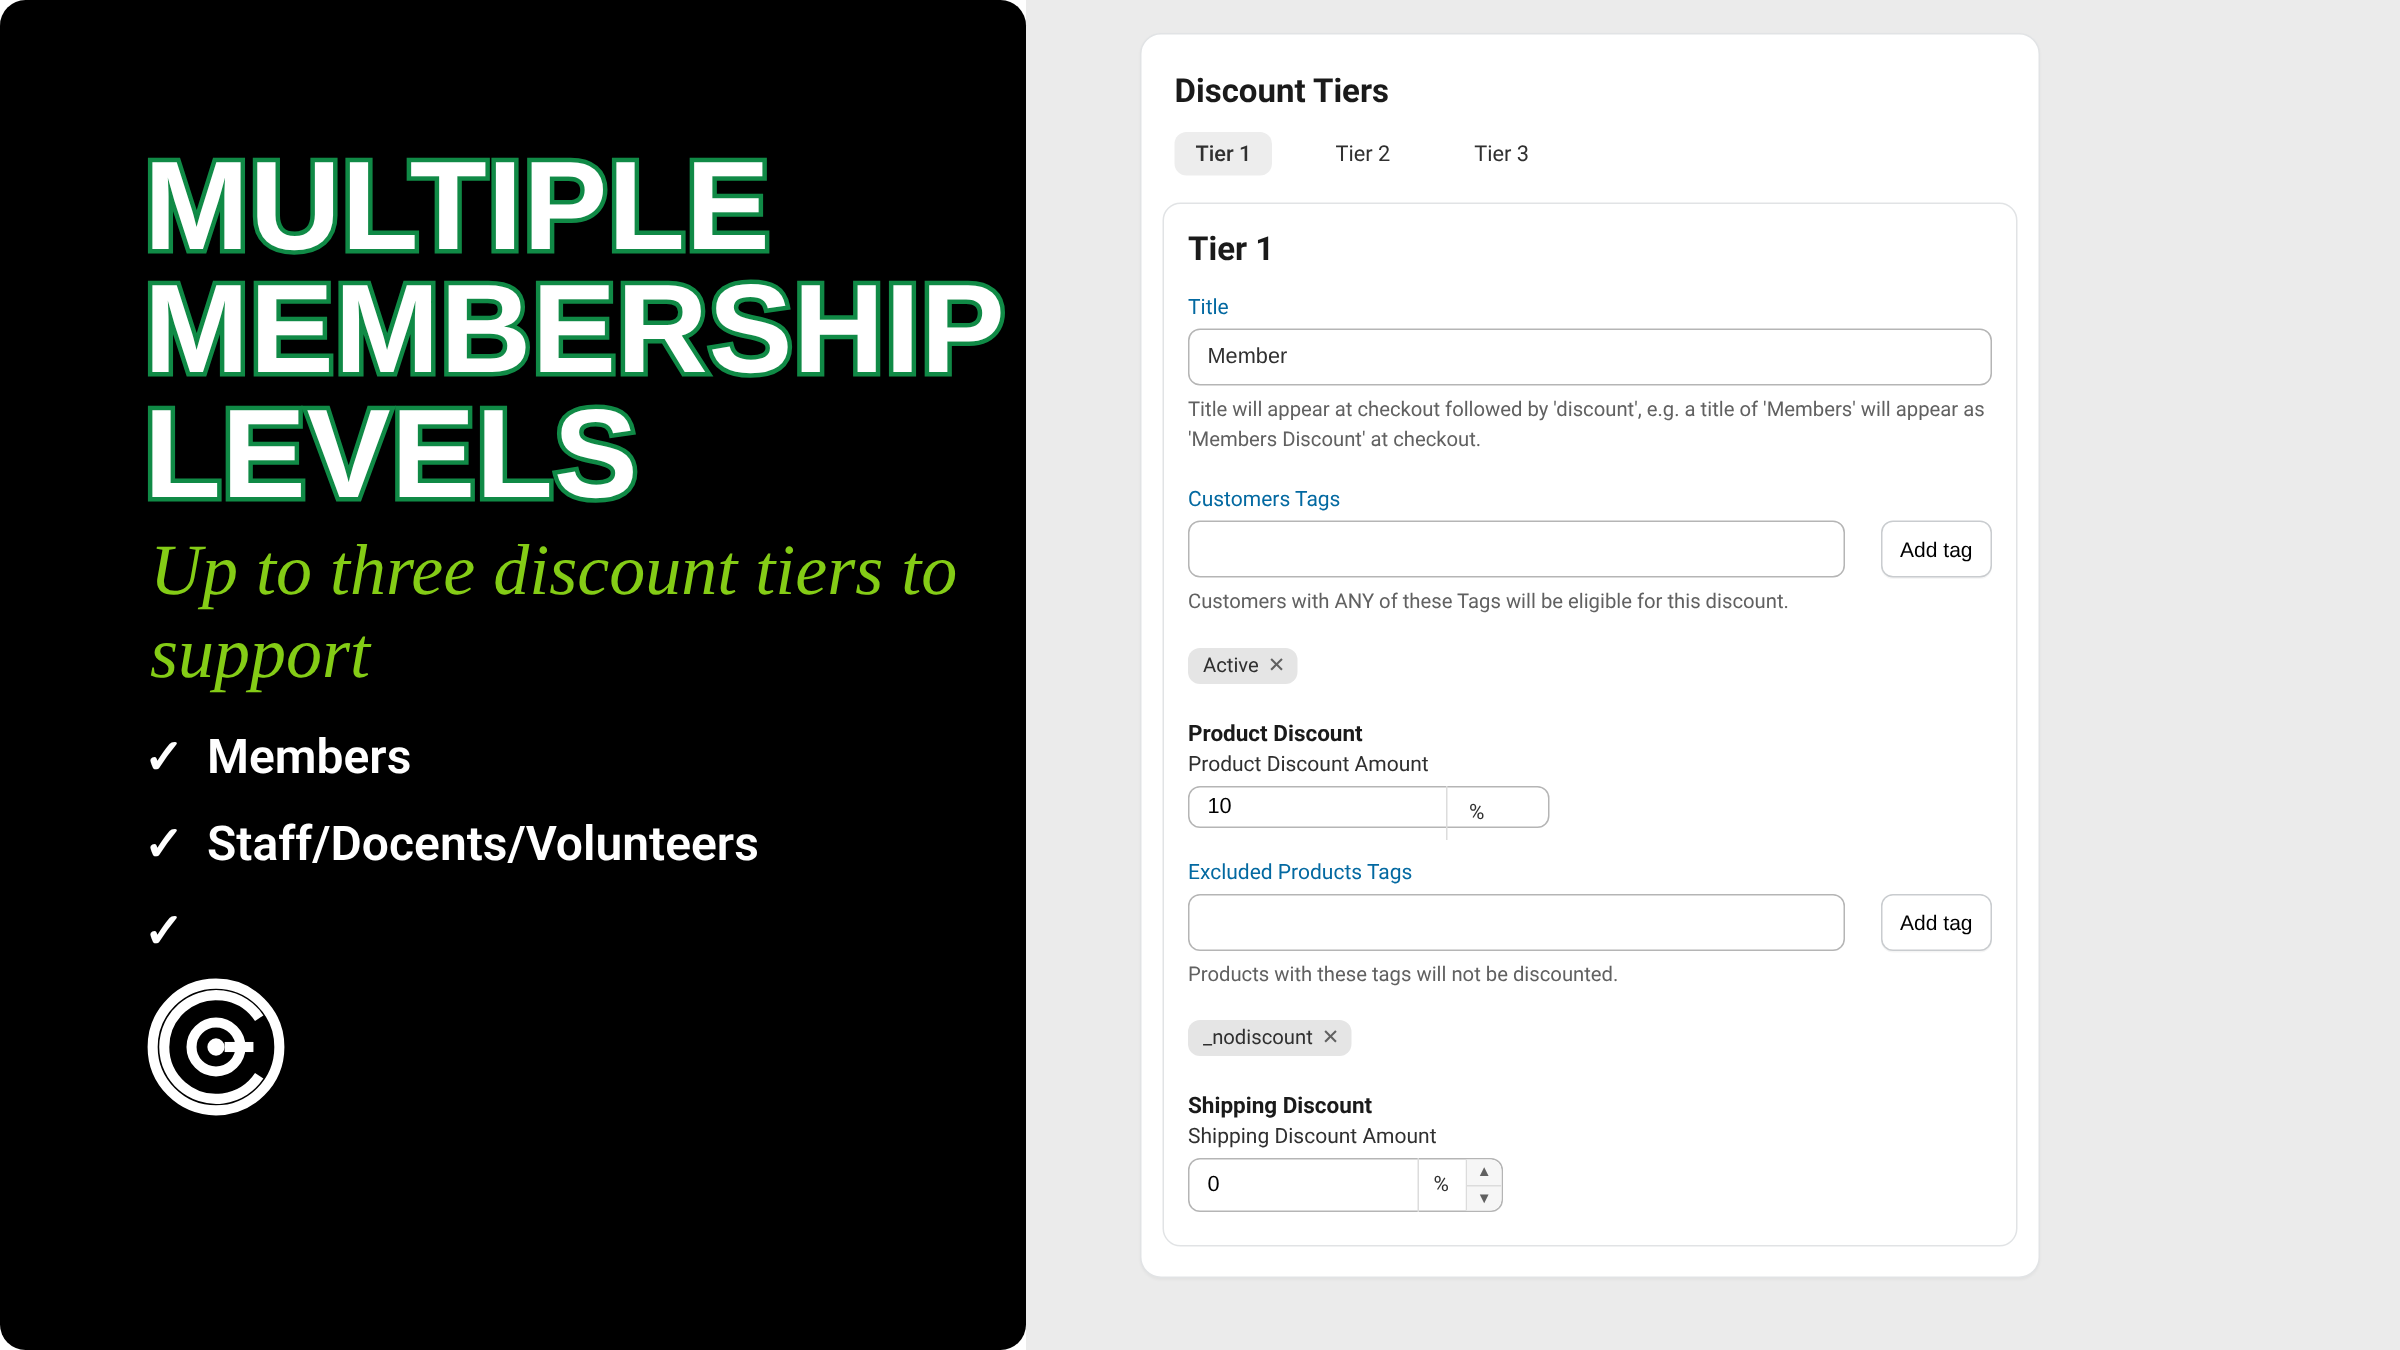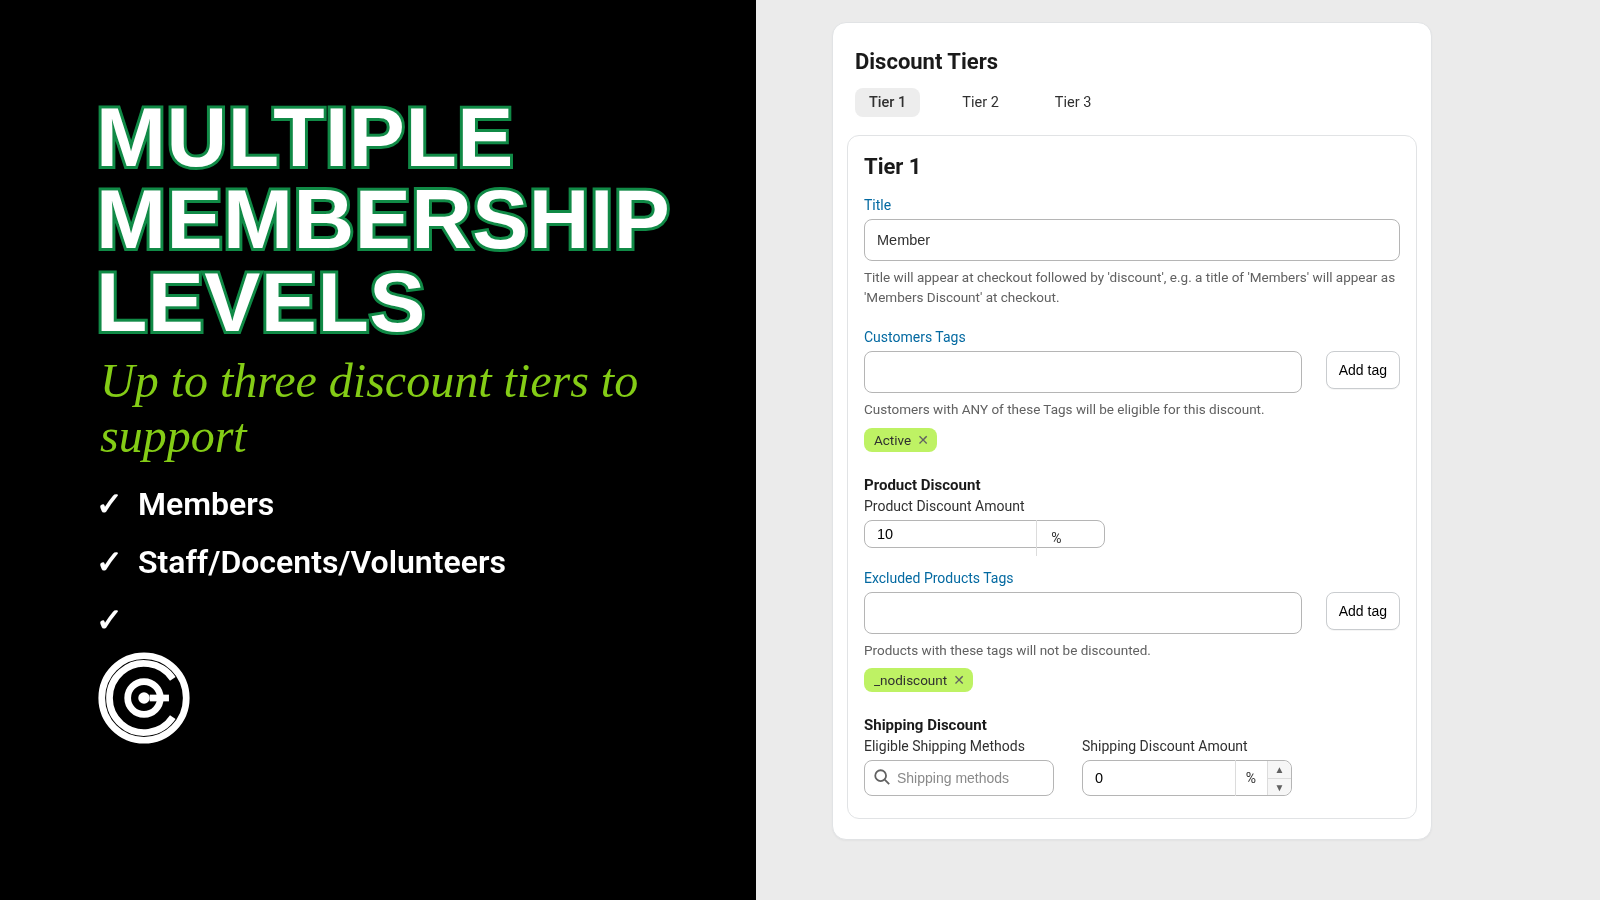--- a/index.html
+++ b/index.html
@@ -1,20 +1,20 @@
 <!DOCTYPE html>
 <html><head>
 <meta charset="utf-8">
 <style>
   * { box-sizing: border-box; margin: 0; padding: 0; }
   html, body { width: 1600px; height: 900px; overflow: hidden; font-family: -apple-system, BlinkMacSystemFont, "Segoe UI", Roboto, Helvetica, Arial, sans-serif; }
   .root { display: flex; width: 1600px; height: 900px; }
 
   
-  .left { width: 756px; height: 900px; background: #000; color: #fff; padding: 96px 0 0 96px; position: relative; }
+  .left { width: 684px; height: 900px; background: #000; color: #fff; padding: 96px 0 0 96px; position: relative; border-radius: 17px; }
   
   .hl {
     font-weight: 900;
     font-size: 84px;
     line-height: 0.98;
     letter-spacing: 0.5px;
     color: #fff;
     -webkit-text-stroke: 6px #108a46;
     paint-order: stroke fill;
     text-shadow: none;
@@ -57,21 +57,21 @@
   .inner-title { font-size: 22px; font-weight: 700; margin-bottom: 18px; color: #1a1a1a; }
   .field-label { font-size: 14px; color: #0369a1; margin-bottom: 6px; }
   .section-label { font-size: 15px; font-weight: 700; color: #1a1a1a; margin-top: 24px; margin-bottom: 4px; }
   .sub-label { font-size: 14px; color: #303030; margin-bottom: 6px; }
   .help { font-size: 13.5px; color: #616161; margin-top: 7px; line-height: 1.45; }
 
   .text-input, .num-input, .search-input {
     width: 100%;
     border: 1px solid #b5b5b5;
     border-radius: 8px;
-    padding: 20px 12px;
+    padding: 8px 12px;
     font-size: 14.5px;
     background: #fff;
     color: #303030;
   }
   .text-input { height: 38px; }
   .row-with-btn { display: flex; gap: 24px; align-items: stretch; }
   .row-with-btn .text-input { flex: 1; }
   .btn {
     border: 1px solid #c9cccf;
     background: #fff;
@@ -80,26 +80,26 @@
     font-size: 14px;
     cursor: pointer;
     height: 38px;
     white-space: nowrap;
     box-shadow: 0 1px 0 rgba(0,0,0,0.04);
   }
   .chip {
     display: inline-flex;
     align-items: center;
     gap: 6px;
-    background: #bef264;
+    background: #e5e5e5;
     border-radius: 8px;
     padding: 4px 8px 4px 10px;
     font-size: 13.5px;
     color: #303030;
-    margin-top: 8px;
+    margin-top: 20px;
     justify-content: flex-end;
   }
   .chip .x { color: #616161; cursor: pointer; font-size: 14px; line-height: 1; }
 
   .pct-wrap {
     display: flex; width: 212px; position: relative;
   }
   .pct-wrap input {
     flex: 1; border: 1px solid #b5b5b5; border-radius: 8px; height: 28px; padding: 0 40px 0 12px; font-size: 14.5px;
   }
@@ -208,32 +208,20 @@
         </div>
         <div class="help">Products with these tags will not be discounted.</div>
         <span class="chip">
           <span>_nodiscount</span>
           <span class="x">✕</span>
         </span>
 
         
         <div class="section-label">Shipping Discount</div>
         <div class="two-col">
-          <div class="col a">
-            <div class="sub-label">Eligible Shipping Methods</div>
-            <div class="search-wrap">
-              <span class="mag">
-                <svg width="18" height="18" viewBox="0 0 20 20" fill="none" stroke="#616161" stroke-width="2">
-                    <circle cx="8.5" cy="8.5" r="6"></circle>
-                    <line x1="13" y1="13" x2="18" y2="18"></line>
-                  </svg>
-              </span>
-              <input type="text" placeholder="Shipping methods" style="">
-            </div>
-          </div>
           <div class="col b">
             <div class="sub-label">Shipping Discount Amount</div>
             <div class="spinner-wrap">
               <input type="text" value="0" style="">
               <div class="suffix2">%</div>
               <div class="spinner-btns">
                 <div>▲</div>
                 <div>▼</div>
               </div>
             </div>

